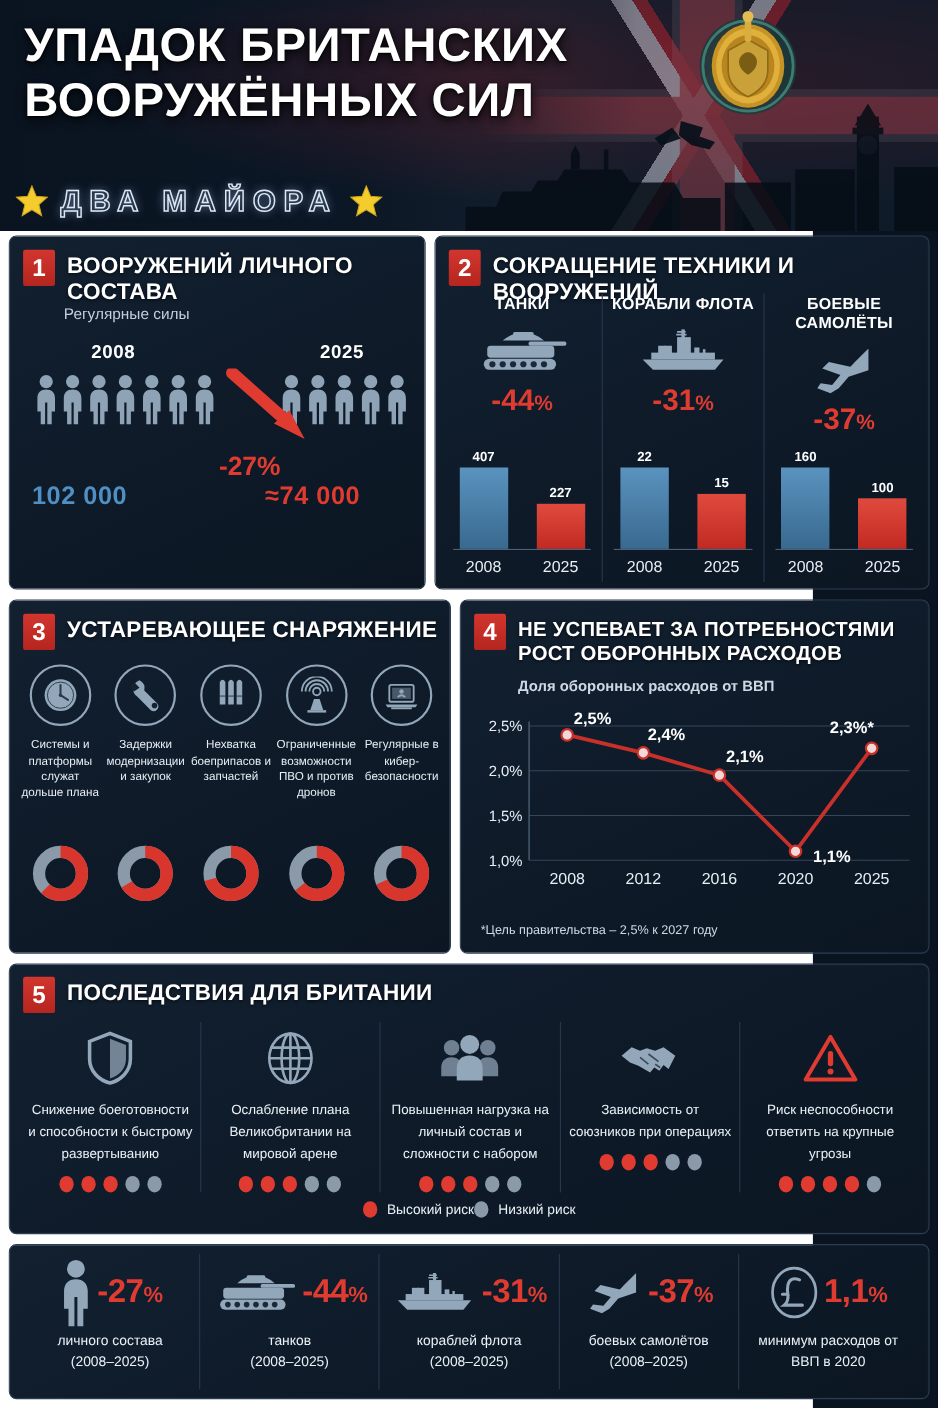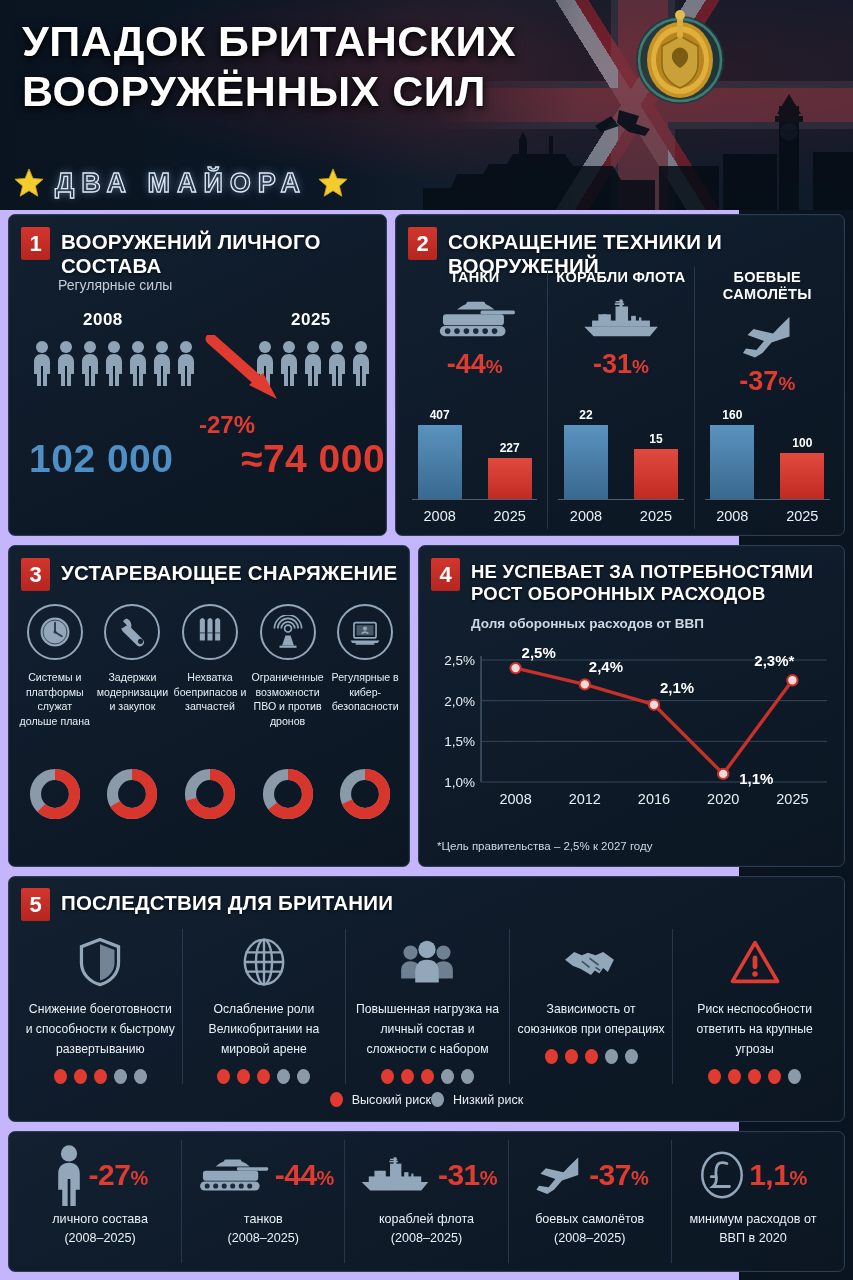--- a/index.html
+++ b/index.html
@@ -2,21 +2,21 @@
 <html lang="ru"><head>
 <meta charset="utf-8">
 <style>
   * { margin:0; padding:0; box-sizing:border-box; }
   html,body{
     width:853px; height:1280px;
     background:#0a1420;
     font-family:"Liberation Sans", sans-serif;
     overflow:hidden;
   }
-  #page{ position:relative; width:739px; height:1280px; background:#c4b5fd; }
+  #page{ position:relative; width:739px; height:1280px; background:#ffffff; }
 
   
   .header{
     position:relative; height:210px; width:853px; overflow:hidden;
     background:
       radial-gradient(ellipse at 78% 35%, rgba(120,30,40,.55) 0%, rgba(10,20,32,0) 62%),
       linear-gradient(90deg,#0a1420 0%,#0c1726 38%,#14202f 60%,#121d2c 100%);
   }
   .flag{
     position:absolute; right:0; top:0; width:420px; height:210px; opacity:.55;
@@ -89,21 +89,21 @@
     text-shadow:0 1px 3px rgba(0,0,0,.7);
   }
   .sec-title.sm{ font-size:18.5px; line-height:22px; }
 
   
   #sec1{ left:8px; top:214px; width:379px; height:322px; }
   #sec1 .sec-head{ padding:12px 0 0 12px; }
   .subcap{ position:absolute; left:49px; top:62px; color:#c3ced9; font-size:14px; }
   .yearlab{ position:absolute; color:#ffffff; font-weight:bold; font-size:17px; letter-spacing:.5px; }
   .people{ position:absolute; display:flex; gap:2px; }
-  .bignum{ position:absolute; font-weight:bold; font-size:39px; letter-spacing:.5px; }
+  .bignum{ position:absolute; font-weight:bold; font-size:23px; letter-spacing:.5px; }
   .bignum.blue{ color:#4f8fc4; }
   .bignum.red{ color:#e03b30; }
   .arrowbox{ position:absolute; left:196px; top:120px; width:86px; height:70px; }
   .pctdrop{ position:absolute; left:190px; top:196px; color:#e03b30; font-weight:bold; font-size:24px; }
 
   
   #sec2{ left:395px; top:214px; width:450px; height:322px; }
   #sec2 .sec-head{ padding:12px 0 0 12px; }
   .eqgrid{ position:absolute; left:6px; top:52px; width:438px; height:262px; display:flex; }
   .eqcol{ flex:1; position:relative; }
@@ -593,21 +593,21 @@
               <g fill="none" stroke="#93a7ba" stroke-width="3">
                 <ellipse cx="30" cy="31" rx="24" ry="28"></ellipse>
                 <ellipse cx="30" cy="31" rx="10" ry="28"></ellipse>
                 <line x1="30" y1="3" x2="30" y2="59"></line>
                 <line x1="7" y1="19" x2="53" y2="19"></line>
                 <line x1="6" y1="31" x2="54" y2="31"></line>
                 <line x1="7" y1="43" x2="53" y2="43"></line>
               </g>
             </svg>
           </div>
-    <div class="constext">Ослабление роли Великобритании на мировой арене</div>
+    <div class="constext">Ослабление плана Великобритании на мировой арене</div>
     <div class="dots">
             <span class="dot hi"></span>
             <span class="dot hi"></span>
             <span class="dot hi"></span>
             <span class="dot lo"></span>
             <span class="dot lo"></span>
           </div>
   </div>
         <div class="conscol">
     <div class="consicon">

